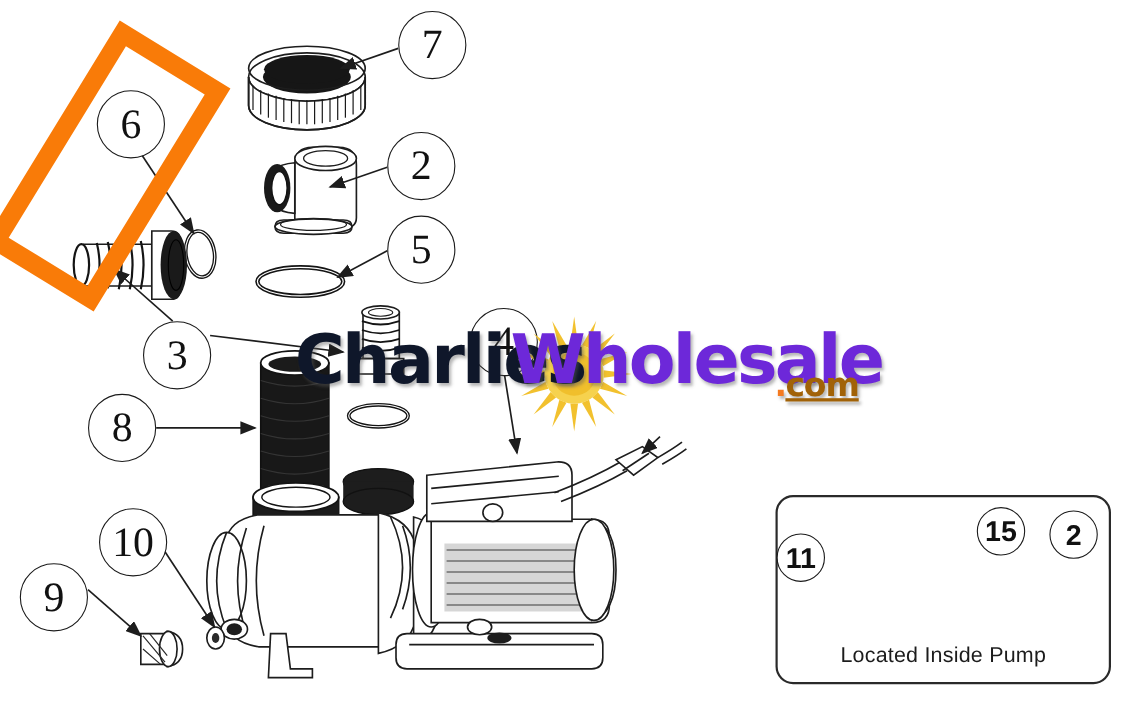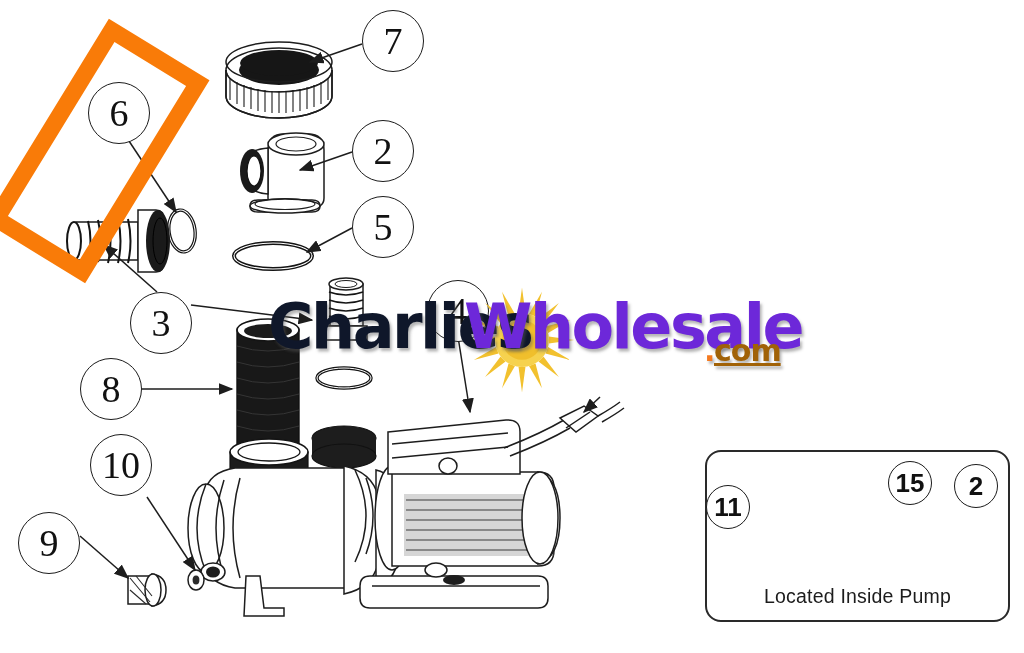--- a/index.html
+++ b/index.html
@@ -323,21 +323,21 @@
         </div>
         <div class="callout big" style="left: 427px; top: 280px;">
           <span>4</span>
         </div>
         <div class="callout big" style="left: 130px; top: 292px;">
           <span>3</span>
         </div>
         <div class="callout big" style="left: 80px; top: 358px;">
           <span>8</span>
         </div>
-        <div class="callout big" style="left: 90px; top: 434px; text-align: center;">
+        <div class="callout big" style="left: 90px; top: 462px; text-align: center;">
           <span>10</span>
         </div>
         <div class="callout big" style="left: 18px; top: 512px;">
           <span>9</span>
         </div>
         <div class="callout small" style="left: 706px; top: 485px;">
           <span>11</span>
         </div>
         <div class="callout small" style="left: 888px; top: 461px;">
           <span>15</span>

